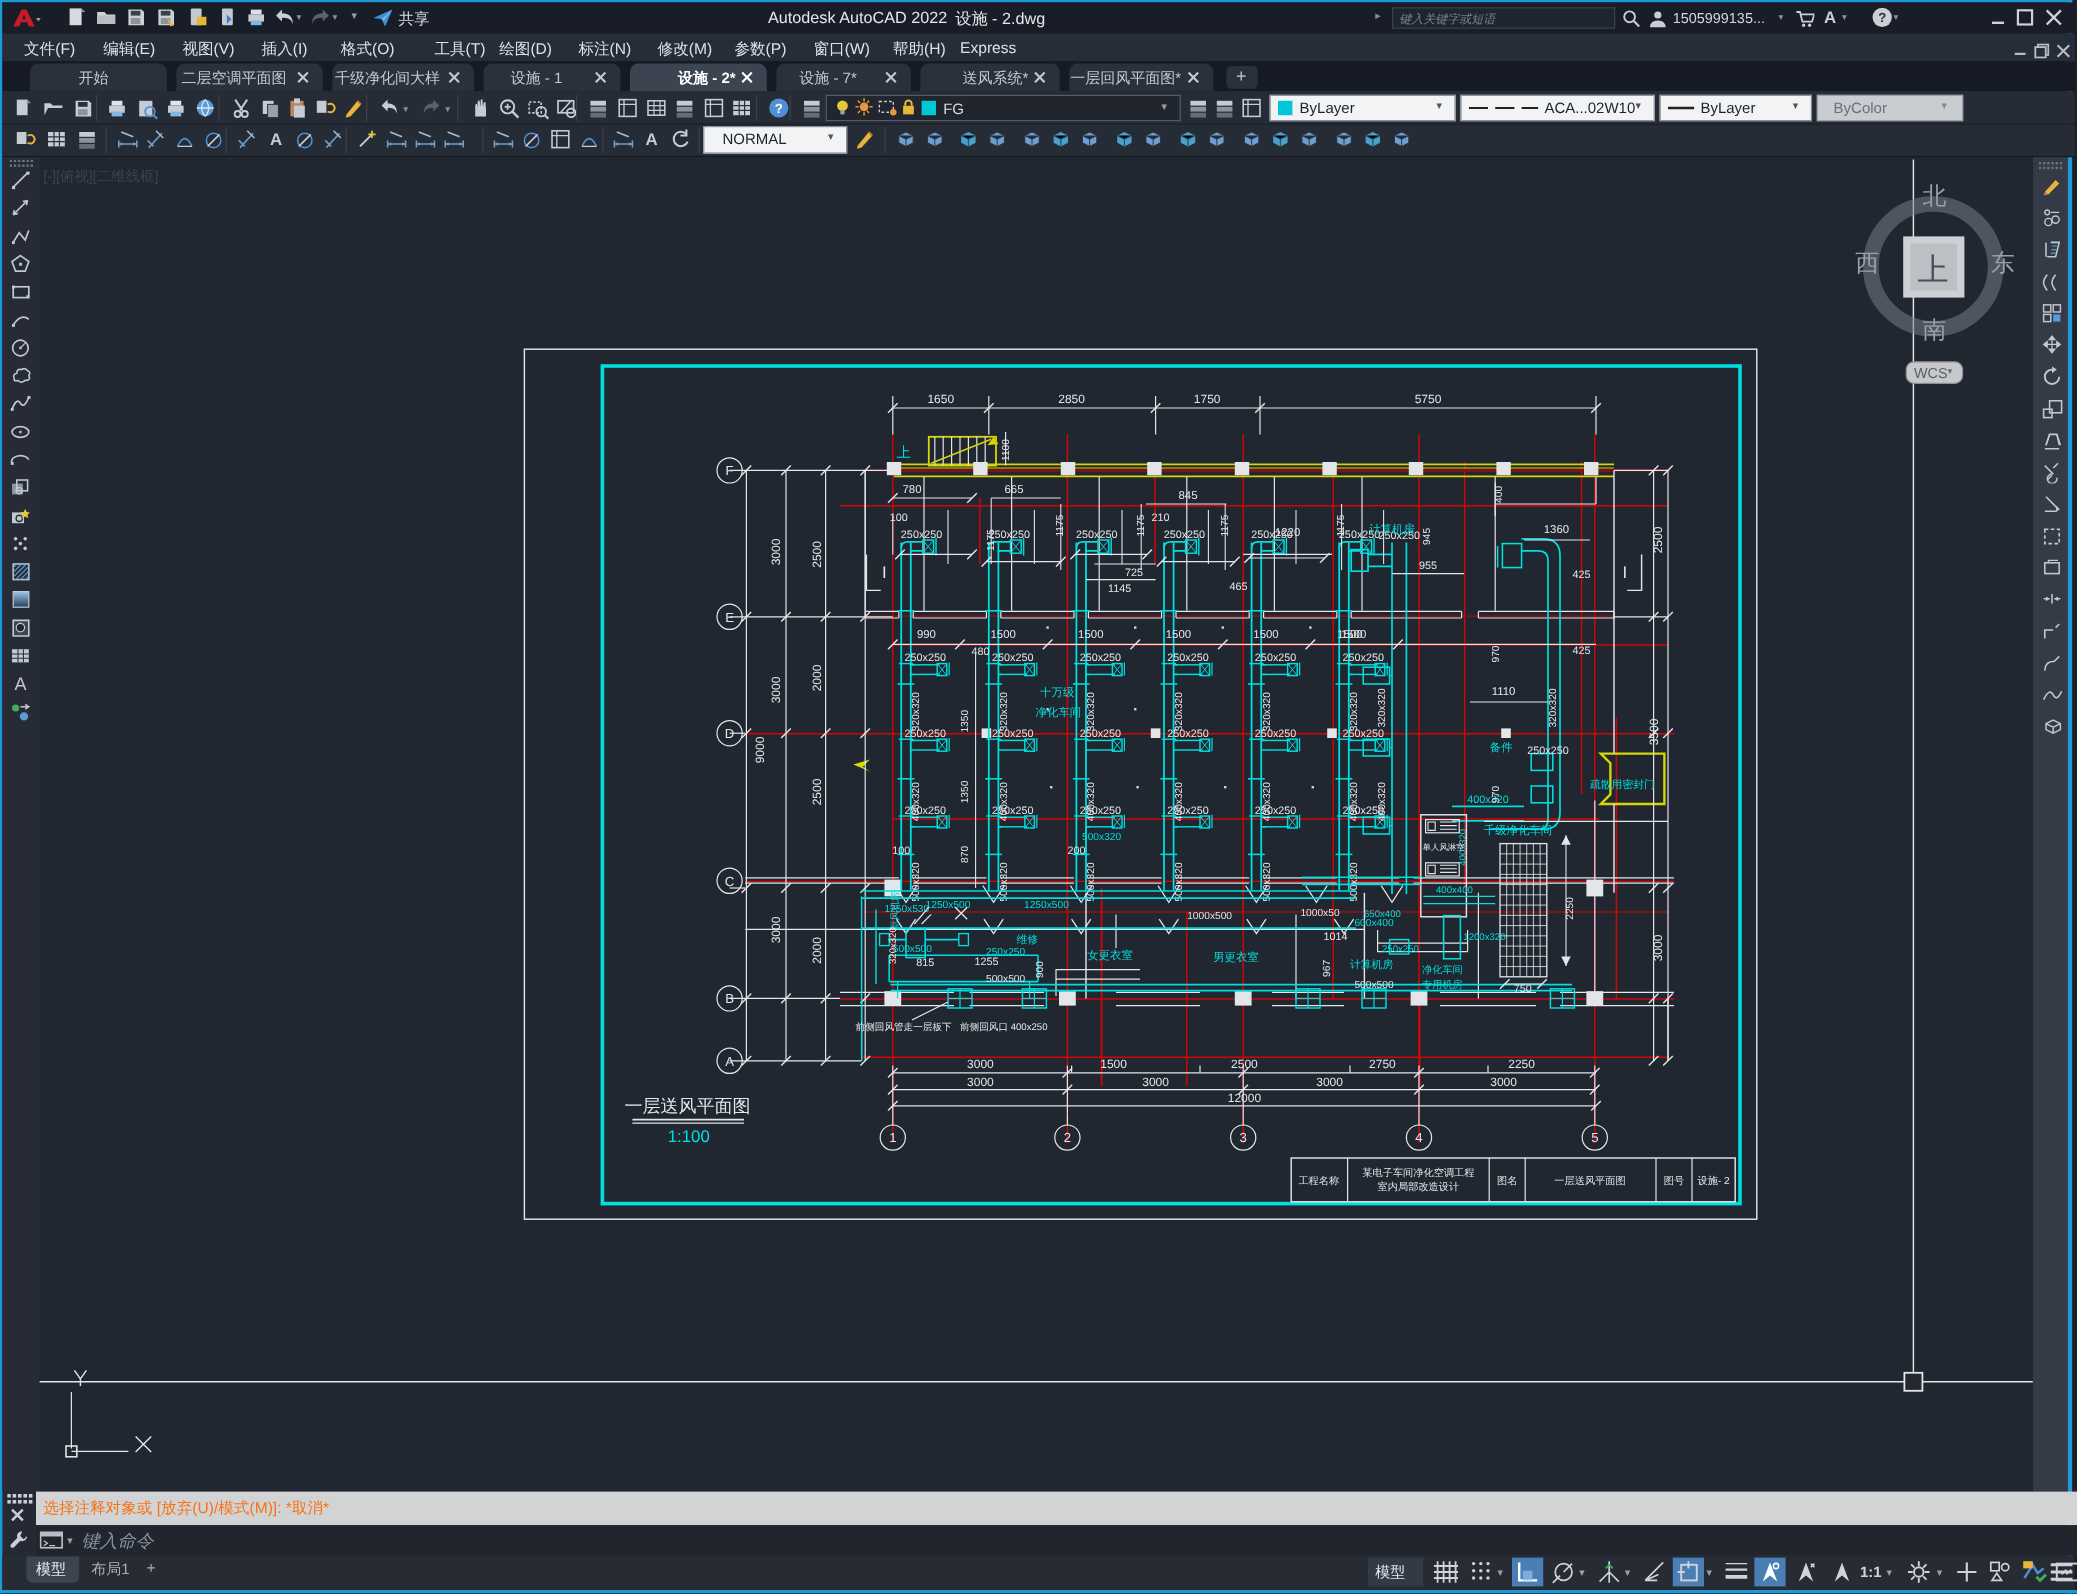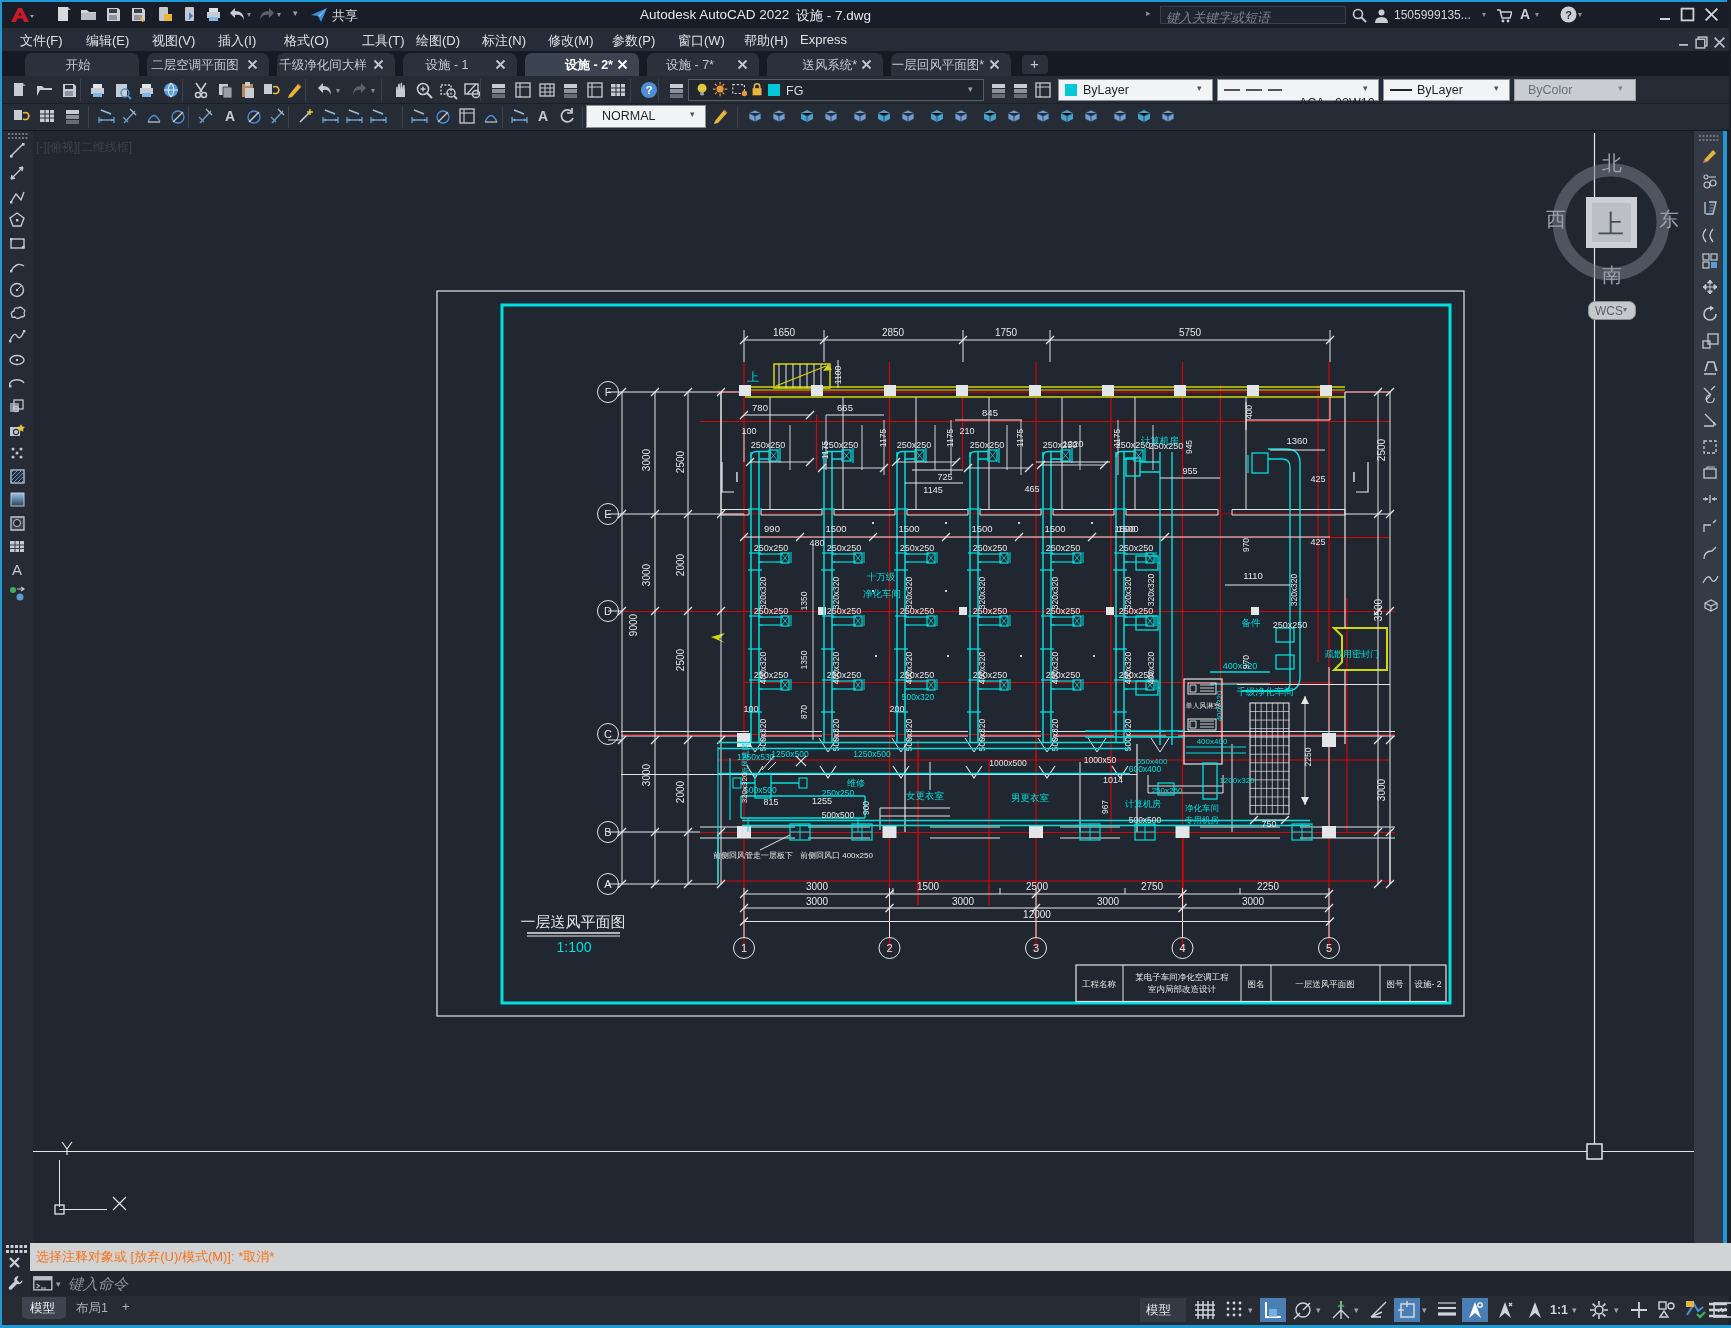--- a/index.html
+++ b/index.html
@@ -56,24 +56,24 @@
     <path d="M11 1 L16 6 L11 11 L11 8 Q4 7 2 13 Q2 4 11 4 Z" fill="#5a616b"></path>
   </svg>
 <div class="abs" style="left:277px;top:10px;font-size:8px;color:#8a909a;white-space:nowrap;">▾</div>
 <div class="abs" style="left:293px;top:8px;font-size:9px;color:#9aa0aa;white-space:nowrap;">▾</div>
 <svg class="abs" style="left:310px;top:7px" width="18" height="16" viewBox="0 0 18 16">
     <path d="M1 8 L17 1 L11 15 L8 9 Z" fill="#3f8fd6"></path>
     <path d="M8 9 L17 1 L10 10 Z" fill="#7db8e8"></path>
   </svg>
 <div class="abs" style="left:332px;top:7px;font-size:13px;color:#d8dce2;white-space:nowrap;">共享</div>
 <div class="abs" style="left:640px;top:7px;font-size:13.5px;color:#e4e7eb;white-space:nowrap;">Autodesk AutoCAD 2022</div>
-<div class="abs" style="left:796px;top:7px;font-size:13.5px;color:#e4e7eb;white-space:nowrap;">设施 - 7.dwg</div>
+<div class="abs" style="left:796px;top:7px;font-size:13.5px;color:#e4e7eb;white-space:nowrap;">设施 - 2.dwg</div>
 <div class="abs" style="left:1146px;top:8px;font-size:9px;color:#8a909a;white-space:nowrap;">▸</div>
 <div class="abs" style="left:1160px;top:6px;width:186px;height:18px;background:#1f2530;border:1px solid #3a414d"></div>
-<div class="abs" style="left:1166px;top:9px;font-size:13px;color:#7a828e;white-space:nowrap;font-style:italic">键入关键字或短语</div>
+<div class="abs" style="left:1166px;top:9px;font-size:10px;color:#7a828e;white-space:nowrap;font-style:italic">键入关键字或短语</div>
 <svg class="abs" style="left:1352px;top:8px" width="15" height="15" viewBox="0 0 15 15">
     <circle cx="6" cy="6" r="4.5" fill="none" stroke="#c9ced5" stroke-width="1.6"></circle>
     <path d="M9.5 9.5 L14 14" stroke="#c9ced5" stroke-width="1.8"></path>
   </svg>
 <svg class="abs" style="left:1374px;top:8px" width="15" height="15" viewBox="0 0 15 15">
     <circle cx="7.5" cy="4.5" r="3" fill="#c9ced5"></circle>
     <path d="M1 15 Q1 9 7.5 9 Q14 9 14 15 Z" fill="#c9ced5"></path>
   </svg>
 <div class="abs" style="left:1394px;top:8px;font-size:12px;color:#d2d6dc;white-space:nowrap;">1505999135...</div>
 <div class="abs" style="left:1482px;top:10px;font-size:8px;color:#8a909a;white-space:nowrap;">▾</div>
@@ -322,21 +322,21 @@
     <path d="M2 6 h14 M6 2 v14" stroke="#c7ccd4" stroke-width="1.1"></path>
   </svg>
 <div class="abs" style="left:1058px;top:79px;width:155px;height:22px;background:#f2f3f4;border:1px solid #8a9098"></div>
 <div class="abs" style="left:1065px;top:84px;width:12px;height:12px;background:#00c8d8"></div>
 <div class="abs" style="left:1083px;top:83px;font-size:12.5px;color:#1d2128;white-space:nowrap;">ByLayer</div>
 <div class="abs" style="left:1197px;top:83px;font-size:9px;color:#555;white-space:nowrap;">▾</div>
 <div class="abs" style="left:1217px;top:79px;width:162px;height:22px;background:#f2f3f4;border:1px solid #8a9098"></div>
 <svg class="abs" style="left:1224px;top:88px" width="58" height="4">
     <path d="M0 2 h16 M22 2 h16 M44 2 h14" stroke="#222" stroke-width="1.6"></path>
   </svg>
-<div class="abs" style="left:1287px;top:96px;font-size:12.5px;color:#1d2128;white-space:nowrap;margin-left:12px;">ACA...02W10</div>
+<div class="abs" style="left:1287px;top:83px;font-size:12.5px;color:#1d2128;white-space:nowrap;">ACA...02W10</div>
 <div class="abs" style="left:1363px;top:83px;font-size:9px;color:#555;white-space:nowrap;">▾</div>
 <div class="abs" style="left:1383px;top:79px;width:127px;height:22px;background:#f2f3f4;border:1px solid #8a9098"></div>
 <svg class="abs" style="left:1390px;top:88px" width="22" height="4">
     <path d="M0 2 h22" stroke="#222" stroke-width="2"></path>
   </svg>
 <div class="abs" style="left:1417px;top:83px;font-size:12.5px;color:#1d2128;white-space:nowrap;">ByLayer</div>
 <div class="abs" style="left:1494px;top:83px;font-size:9px;color:#555;white-space:nowrap;">▾</div>
 <div class="abs" style="left:1514px;top:79px;width:122px;height:22px;background:#c9ccd1;border:1px solid #9aa0a8"></div>
 <div class="abs" style="left:1528px;top:83px;font-size:12.5px;color:#6a7078;white-space:nowrap;">ByColor</div>
 <div class="abs" style="left:1618px;top:83px;font-size:9px;color:#888;white-space:nowrap;">▾</div>

